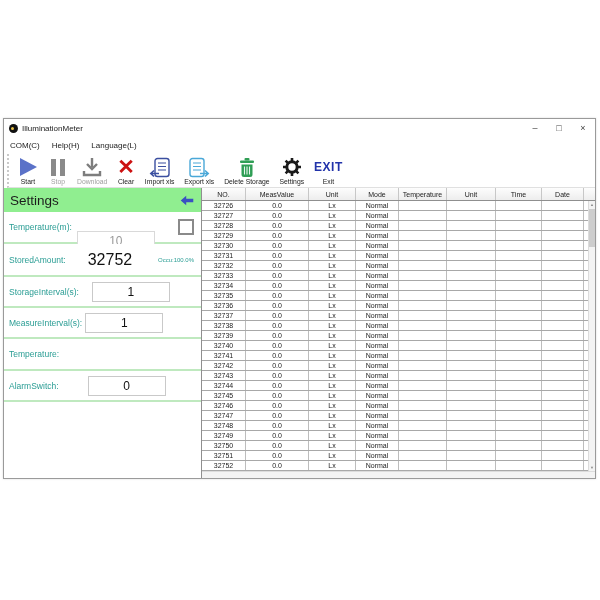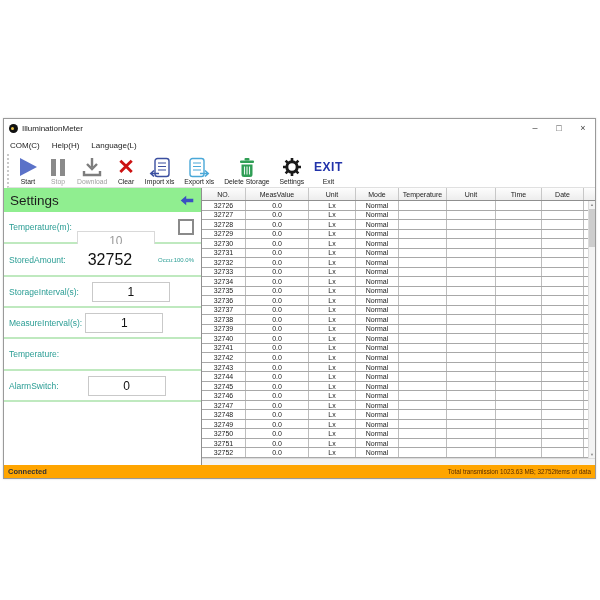--- a/index.html
+++ b/index.html
@@ -510,19 +510,15 @@
           </div>
         <div class="hscroll"></div>
         <div class="vscroll">
           <span class="varr up">▲</span>
           <span class="vthumb"></span>
           <span class="varr dn">▼</span>
         </div>
       </div>
     </div>
 
-    <div class="statusbar">
-      <span class="stleft">Connected</span>
-      <span class="stright">Total transmission 1023.63 MB; 32752items of data</span>
-    </div>
 
   </div>
 </div>
 
 </body></html>

